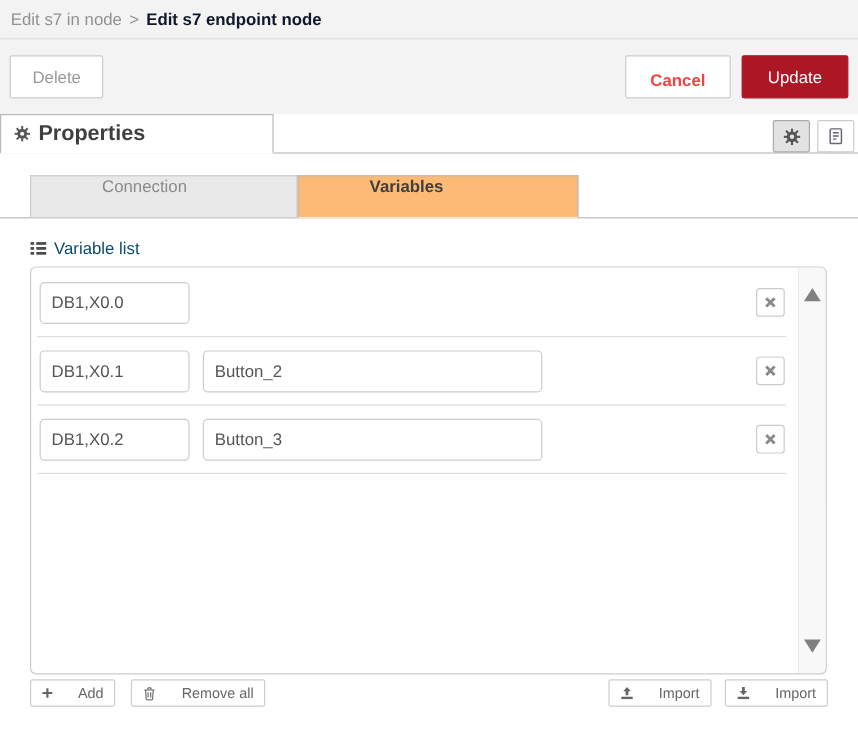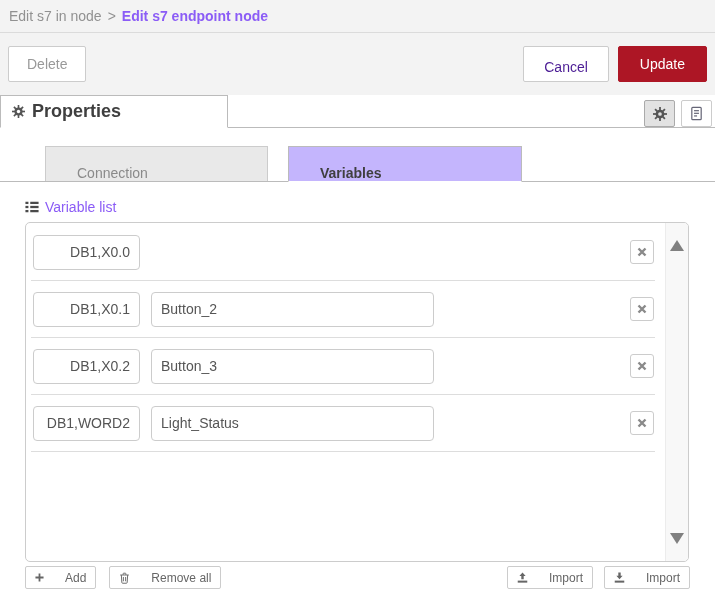--- a/index.html
+++ b/index.html
@@ -4,69 +4,69 @@
 <style>
   * { margin:0; padding:0; box-sizing:border-box; }
   html,body { width:715px; height:609px; background:#fff;
     font-family:"Liberation Sans", sans-serif; color:#444; overflow:hidden; }
 
   
   .crumb-bar { height:33px; background:#f3f3f3; border-bottom:1px solid #dbdbdb;
     display:flex; align-items:center; padding-left:9px; font-size:14px; }
   .crumb-parent { color:#919191; }
   .crumb-sep { color:#919191; margin:0 6px; }
-  .crumb-current { color:#8b5cf6; font-weight:bold; }
+  .crumb-current { color:#0f172a; font-weight:bold; }
 
   
   .toolbar { height:62px; background:#f3f3f3; display:flex; align-items:center; padding:0 8px; }
   .btn { font-family:"Liberation Sans",sans-serif; font-size:14px; height:36px; padding:0 18px;
     background:#fff; border:1px solid #ccc; border-radius:2px; color:#999; cursor:pointer; }
-  .btn-cancel { color:#4c1d95; margin-right:9px; padding:12px 20px; }
+  .btn-cancel { color:#ef4444; margin-right:9px; padding:12px 20px;font-weight:bold; }
   .btn-update { background:#ad1625; border-color:#ad1625; color:#fff; padding:0 21px; }
   .toolbar .spacer { flex:1; }
 
   
   .prop-row { display:flex; align-items:flex-end; border-bottom:1px solid #bbb;
     height:33px; background:#fff; padding-right:3px; }
   .prop-tab { position:relative; z-index:2; margin-bottom:-1px; width:228px; height:33px;
     background:#fff; border:1px solid #bbb; border-bottom:1px solid #fff;
     display:flex; align-items:center; padding-left:11px; font-size:18px; font-weight:bold; color:#3f3f3f; }
   .prop-tab .ico { margin-right:7px; display:inline-flex; }
   .prop-row .spacer { flex:1; }
   .mini-btn { width:31px; height:27px; display:inline-flex; align-items:center; justify-content:center;
     border:1px solid #ccc; border-radius:2px; background:#fff; cursor:pointer; margin-left:6px; }
   .mini-btn.pressed { background:#e2e2e2; border-color:#aaa; }
 
   
   .subtab-row { display:flex; align-items:flex-end; border-bottom:1px solid #bbb;
     height:36px; margin-top:18px; padding-left:25px; }
-  .subtab { display:flex; align-items:flex-end; padding-left:31px; font-size:14px; cursor:pointer;margin-left:20px; }
+  .subtab { display:flex; align-items:flex-start; padding-left:59px; font-size:14px; cursor:pointer; }
   .subtab-inactive { width:223px; height:35px; background:#e9e9e9;
     border:1px solid #ccc; border-bottom:none; color:#8a8a8a; }
   .subtab-active { position:relative; z-index:2; margin-bottom:-1px; width:234px; height:36px;
-    background:#c4b5fd; border:1px solid #bbb; border-bottom:1px solid #fff; font-weight:bold; color:#3f3f3f; }
-
-  
-  .list-label { display:flex; align-items:center; margin:17px 0 7px 25px; font-size:14px; color:#8b5cf6; }
+    background:#fdba74; border:1px solid #bbb; border-bottom:1px solid #fff; font-weight:bold; color:#3f3f3f; }
+
+  
+  .list-label { display:flex; align-items:center; margin:17px 0 7px 25px; font-size:14px; color:#0c4a6e; }
   .list-label .ico { margin-right:6px; display:inline-flex; }
 
   
   .list-box { position:relative; margin-left:25px; width:664px; height:340px;
     border:1px solid #ccc; border-radius:5px; background:#fff; overflow:hidden; }
   .scroll-track { position:absolute; top:0; right:0; bottom:0; width:23px;
     background:#f8f8f8; border-left:1px solid #ececec; border-radius:0 4px 4px 0; }
   .scroll-up { position:absolute; top:17px; left:4px; width:0; height:0;
     border-left:7px solid transparent; border-right:7px solid transparent; border-bottom:11px solid #808080; }
   .scroll-down { position:absolute; bottom:17px; left:4px; width:0; height:0;
     border-left:7px solid transparent; border-right:7px solid transparent; border-top:11px solid #808080; }
   .rows { margin-right:30px; padding-top:1px; }
   .vrow { display:flex; align-items:center; height:57px; border-bottom:1px solid #ddd; margin:0 3px 0 5px; }
   .vrow input { font-family:"Liberation Sans",sans-serif; font-size:14px; color:#555;
     border:1px solid #ccc; border-radius:4px; height:35px; padding:0 9px; background:#fff; }
-  .in-addr { width:107px; margin-left:2px;text-align:right; }
+  .in-addr { width:125px; margin-left:2px; }
   .in-name { width:283px; margin-left:11px; }
   .vrow .spacer { flex:1; }
   .row-remove { width:24px; height:24px; border:1px solid #ccc; border-radius:3px; background:#fff;
     display:inline-flex; align-items:center; justify-content:center; cursor:pointer; margin-right:1px; }
 
   
   .list-footer { display:flex; align-items:center; margin:4px 25px 0 25px; }
   .sbtn { display:inline-flex; align-items:center; gap:21px; height:23px; padding:0 9px;
     font-family:"Liberation Sans",sans-serif; font-size:12px; color:#666;
     background:#fff; border:1px solid #ccc; border-radius:2px; cursor:pointer; }
@@ -190,32 +190,20 @@
       <span class="spacer"></span>
       <button class="row-remove">
         <span style="display:inline-flex;">
           <svg width="10" height="10" viewBox="0 0 10 10">
               <path d="M1.5 1.5 L8.5 8.5 M8.5 1.5 L1.5 8.5" stroke="#8a8a8a" stroke-width="2.4"></path>
             </svg>
         </span>
       </button>
     </div>
 
-    <div class="vrow">
-      <input class="in-addr" value="DB1,WORD2" style="">
-      <input class="in-name" value="Light_Status" style="">
-      <span class="spacer"></span>
-      <button class="row-remove">
-        <span style="display:inline-flex;">
-          <svg width="10" height="10" viewBox="0 0 10 10">
-              <path d="M1.5 1.5 L8.5 8.5 M8.5 1.5 L1.5 8.5" stroke="#8a8a8a" stroke-width="2.4"></path>
-            </svg>
-        </span>
-      </button>
-    </div>
 
   </div>
   <div class="scroll-track">
     <span class="scroll-up"></span>
     <span class="scroll-down"></span>
   </div>
 </div>
 
 <div class="list-footer">
   <button class="sbtn">

